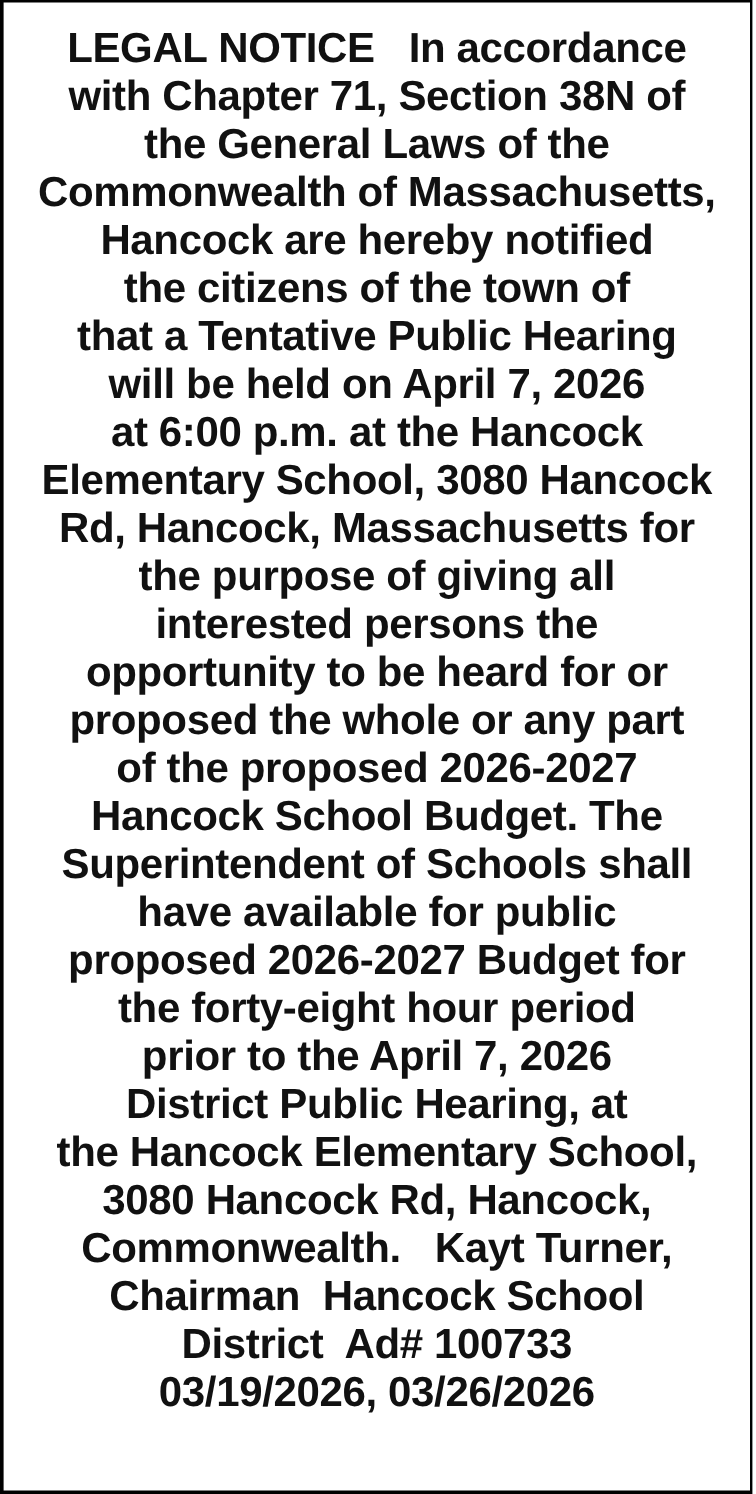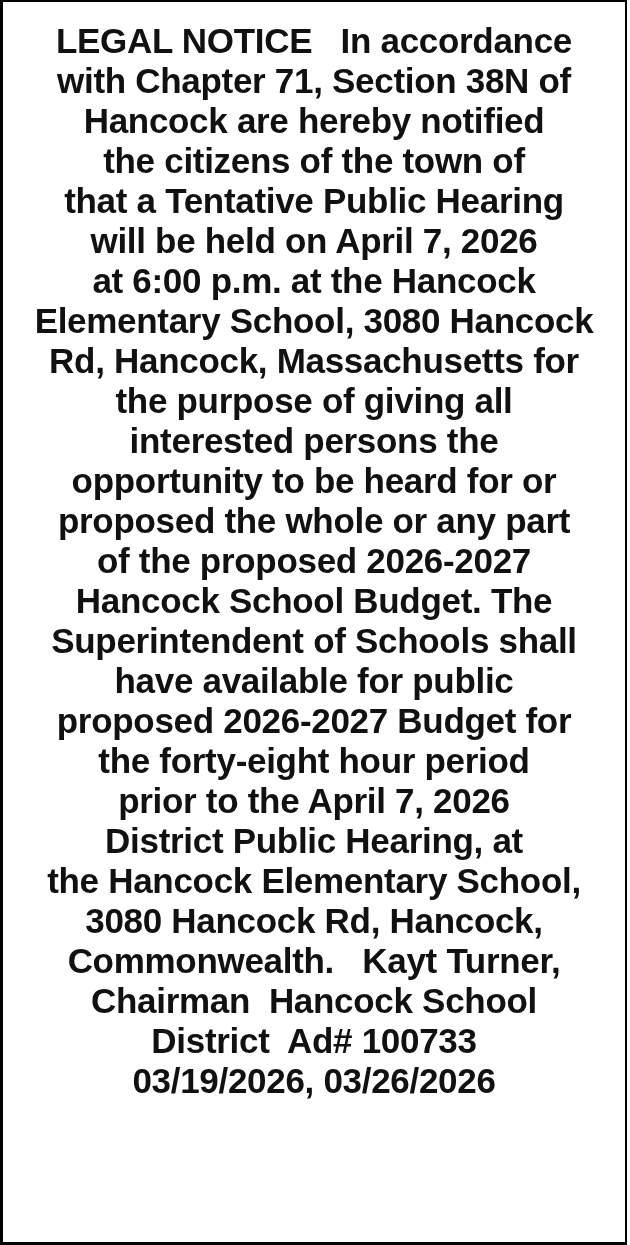--- a/index.html
+++ b/index.html
@@ -42,20 +42,22 @@
   }
 </style>
 </head>
 <body>
 
 <div class="page">
   <div class="notice">
     <div class="notice-body">
         <div class="line">LEGAL NOTICE   In accordance</div>
         <div class="line">with Chapter 71, Section 38N of</div>
+        <div class="line">the General Laws of the</div>
+        <div class="line">Commonwealth of Massachusetts,</div>
         <div class="line">Hancock are hereby notified</div>
         <div class="line">the citizens of the town of</div>
         <div class="line">that a Tentative Public Hearing</div>
         <div class="line">will be held on April 7, 2026</div>
         <div class="line">at 6:00 p.m. at the Hancock</div>
         <div class="line">Elementary School, 3080 Hancock</div>
         <div class="line">Rd, Hancock, Massachusetts for</div>
         <div class="line">the purpose of giving all</div>
         <div class="line">interested persons the</div>
         <div class="line">opportunity to be heard for or</div>

